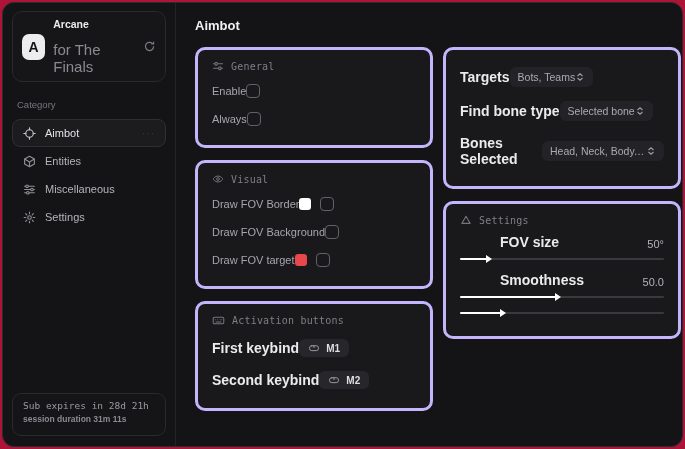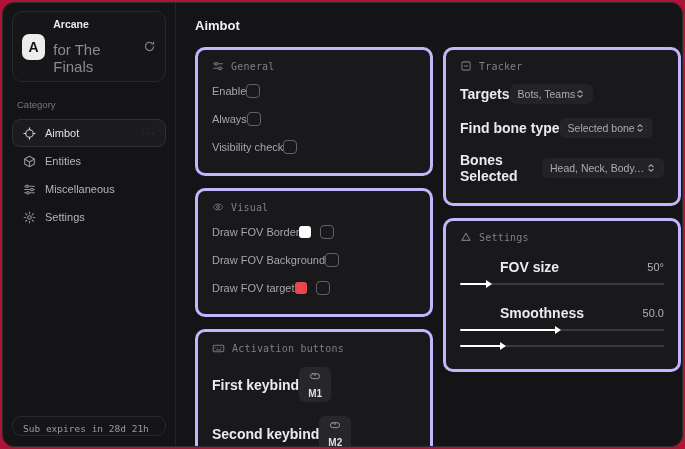--- a/index.html
+++ b/index.html
@@ -18,21 +18,21 @@
   .brand-action { margin-left:auto; color:#7b7b82; display:flex; cursor:pointer; }
 
   .category { margin:17px 5px 9px; font-size:9.5px; color:#77777d; }
 
   .nav-item { height:28px; display:flex; align-items:center; gap:9px; padding:0 10px; border-radius:8px; font-size:11px; color:#b4b4ba; cursor:pointer; border:1px solid transparent; }
   .nav-item .ni { color:#8f8f95; display:flex; }
   .nav-item.active { background:#1c1c1f; border-color:#2f2f33; color:#e2e2e6; }
   .nav-item.active .ni { color:#c9c9ce; }
   .nav-hint { margin-left:auto; color:#3c3c40; font-size:10px; letter-spacing:1px; }
 
-  .side-footer { margin-top:auto; border:1px solid #2a2a2d; border-radius:9px; padding:6px 10px 1px; background:#151518; }
+  .side-footer { margin-top:auto; border:1px solid #2a2a2d; border-radius:9px; padding:6px 10px 11px; background:#151518; }
   .sf1 { font-family:"DejaVu Sans Mono", monospace; font-size:9.5px; color:#9a9aa0; white-space:nowrap; }
   .sf2 { margin-top:3px; font-size:8.5px; font-weight:bold; color:#8a8a90; }
 
   
   .main { flex:1; padding:13px 16px 16px 19px; overflow:hidden; }
   .page-title { font-size:13px; font-weight:bold; color:#f1f1f4; margin:2px 0 14px; }
   .cols { display:flex; gap:10px; align-items:flex-start; }
   .col { width:238px; flex:0 0 238px; display:flex; flex-direction:column; gap:12px; }
 
   .card { background:#19191c; border:3px solid #c4b5fd; border-radius:10px; padding:10px 14px 12px; }
@@ -45,25 +45,25 @@
   .row-label.strong { font-size:14px; font-weight:bold; color:#ebebee; }
   .right-group { display:flex; align-items:center; gap:9px; }
 
   .checkbox { width:14px; height:14px; border:1.4px solid #616167; border-radius:4px; background:transparent; cursor:pointer; }
   .swatch { width:12px; height:12px; border-radius:3px; cursor:pointer; }
 
   .pill { background:#232327; border-radius:6px; padding:4px 8px; display:flex; align-items:center; cursor:pointer; }
   .pill-text { font-size:10.5px; color:#aaaab1; white-space:nowrap; overflow:hidden; text-overflow:ellipsis; max-width:118px; }
   .pill .pi { display:flex; color:#9a9aa1; flex:0 0 auto; }
 
-  .key-pill { background:#27272b; border-radius:6px; padding:3px 9px; display:flex; align-items:center; gap:6px; cursor:pointer;flex-direction:column; }
+  .key-pill { background:#27272b; border-radius:6px; padding:3px 9px; display:flex; align-items:center; gap:6px; cursor:pointer; }
   .key-pill .ki { display:flex; color:#9a9aa0; }
   .key-text { font-size:10px; font-weight:bold; color:#dfdfe3; }
 
-  .acc-row { display:flex; align-items:center; justify-content:space-between; margin-top:16px;padding-left:40px; }
+  .acc-row { display:flex; align-items:flex-end; justify-content:space-between; margin-top:8px;padding-left:40px; }
   .acc-value { font-size:11px; color:#b2b2b8; }
   .slider { position:relative; height:10px; margin:4px 0 6px; cursor:pointer; }
   .slider .track { position:absolute; left:0; right:0; top:4px; height:2px; background:#3a3a3e; border-radius:1px; }
   .slider .fill { position:absolute; left:0; top:4px; height:2px; background:#ffffff; border-radius:1px; }
   .slider .thumb { position:absolute; right:-5px; top:-3px; width:0; height:0; border-left:6px solid #ffffff; border-top:4px solid transparent; border-bottom:4px solid transparent; }
 </style>
 </head>
 <body>
 
 <div class="app">
@@ -120,20 +120,21 @@
         <svg width="13" height="13" viewBox="0 0 16 16" fill="none" stroke="currentColor" stroke-width="1.4" stroke-linecap="round">
           <circle cx="8" cy="8" r="2.2"></circle>
             <path d="M8 1.4v2M8 12.6v2M1.4 8h2M12.6 8h2M3.3 3.3l1.4 1.4M11.3 11.3l1.4 1.4M12.7 3.3l-1.4 1.4M4.7 11.3l-1.4 1.4"></path>
         </svg>
       </span>
       <span>Settings</span>
     </div>
 
     <div class="side-footer">
       <div class="sf1">Sub expires in 28d 21h</div>
+      <div class="sf2">session duration 31m 11s</div>
     </div>
   </div>
 
   <div class="main">
     <div class="page-title">Aimbot</div>
 
     <div class="cols">
 
       <div class="col">
 
@@ -149,24 +150,20 @@
             <span class="card-title">General</span>
           </div>
           <div class="row">
             <span class="row-label">Enable</span>
             <span class="checkbox"></span>
           </div>
           <div class="row">
             <span class="row-label">Always</span>
             <span class="checkbox"></span>
           </div>
-          <div class="row">
-            <span class="row-label">Visibility check</span>
-            <span class="checkbox"></span>
-          </div>
         </div>
 
         <div class="card">
           <div class="card-head">
             <span class="ci">
               <svg width="12" height="12" viewBox="0 0 16 16" fill="none" stroke="currentColor" stroke-width="1.3">
                 <path d="M1.5 8s2.4-4 6.5-4 6.5 4 6.5 4-2.4 4-6.5 4S1.5 8 1.5 8z"></path>
                   <circle cx="8" cy="8" r="1.8"></circle>
               </svg>
             </span>
@@ -227,29 +224,20 @@
               </span>
               <span class="key-text">M2</span>
             </span>
           </div>
         </div>
       </div>
 
       <div class="col">
 
         <div class="card">
-          <div class="card-head">
-            <span class="ci">
-              <svg width="12" height="12" viewBox="0 0 16 16" fill="none" stroke="currentColor" stroke-width="1.4" stroke-linecap="round">
-                <rect x="2.5" y="2.5" width="11" height="11" rx="2"></rect>
-                  <path d="M5.5 8h5"></path>
-              </svg>
-            </span>
-            <span class="card-title">Tracker</span>
-          </div>
           <div class="row">
             <span class="row-label strong">Targets</span>
             <span class="pill">
               <span class="pill-text">Bots, Teams</span>
               <span class="pi">
                 <svg width="10" height="10" viewBox="0 0 16 16" fill="none" stroke="currentColor" stroke-width="1.8" stroke-linecap="round" stroke-linejoin="round">
                   <path d="M4.5 6 8 2.8 11.5 6M4.5 10 8 13.2 11.5 10"></path>
                 </svg>
               </span>
             </span>

